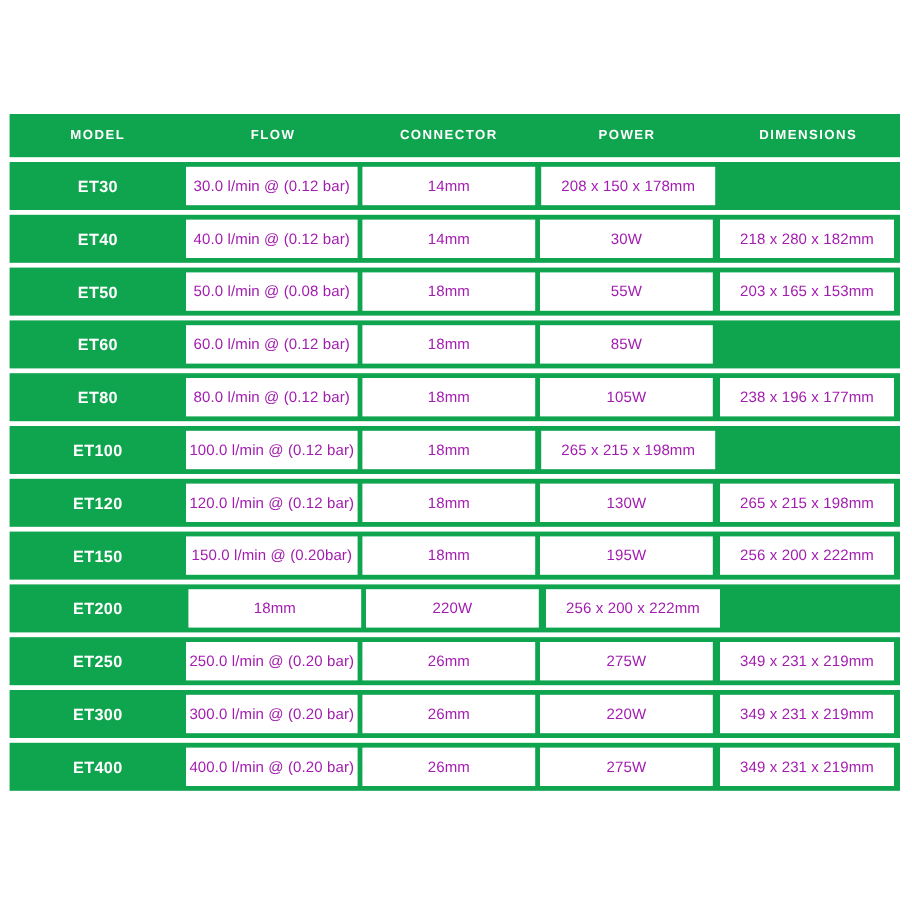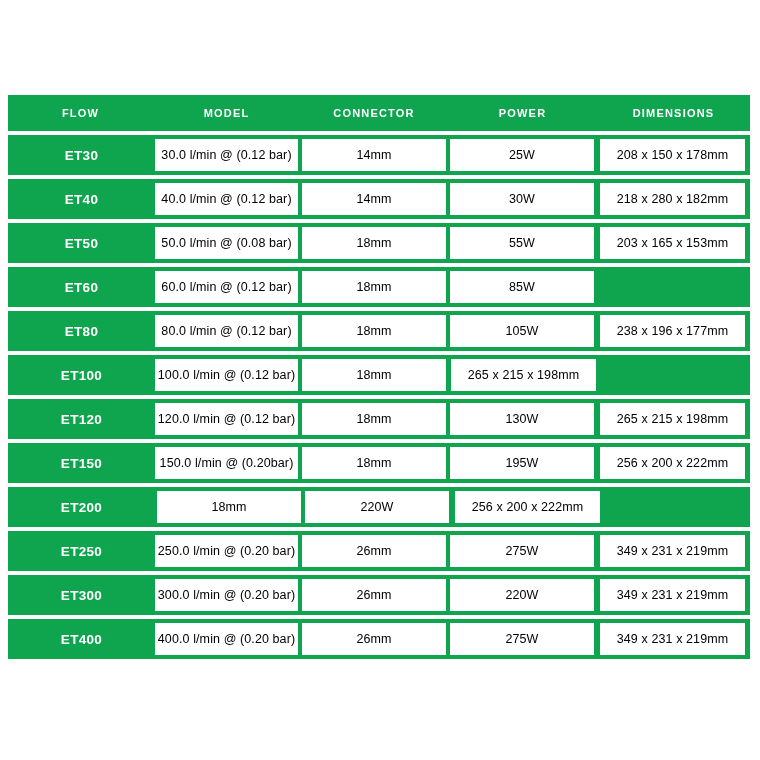--- a/index.html
+++ b/index.html
@@ -63,21 +63,21 @@
     padding: 4px 0;
   }
   .cell {
     background: #ffffff;
     height: 32px;
     width: 100%;
     box-sizing: border-box;
     display: flex;
     align-items: center;
     justify-content: center;
-    color: #000000;
+    color: #a21caf;
     font-size: 12.5px;
     letter-spacing: 0.1px;
     white-space: nowrap;
     overflow: hidden;
   }
 
   
   .col-model     { width: 147px; flex: 0 0 147px; }
   .col-flow      { width: 145px; flex: 0 0 145px; }
   .col-connector { width: 148px; flex: 0 0 148px; }
@@ -88,39 +88,36 @@
   .col-connector.cell-wrap { padding-right: 2px; padding-left: 2px; }
   .col-power.cell-wrap     { padding-right: 3px; padding-left: 2px; }
   .col-dim.cell-wrap       { padding-right: 5px; padding-left: 3px; justify-content: flex-end; }
 </style>
 </head>
 <body>
 
 <div id="spec-table">
 
   <div class="table-header">
+    <div class="th col-model">MODEL</div>
     <div class="th col-flow">FLOW</div>
-    <div class="th col-model">MODEL</div>
     <div class="th col-connector">CONNECTOR</div>
     <div class="th col-power">POWER</div>
     <div class="th col-dim">DIMENSIONS</div>
   </div>
 
   <div id="rows-container">
       <div class="row">
         <div class="cell-model col-model">ET30</div>
         <div class="cell-wrap col-flow">
           <div class="cell">30.0 l/min @ (0.12 bar)</div>
         </div>
         <div class="cell-wrap col-connector">
           <div class="cell">14mm</div>
         </div>
-        <div class="cell-wrap col-power">
-          <div class="cell">25W</div>
-        </div>
         <div class="cell-wrap col-dim">
           <div class="cell">208 x 150 x 178mm</div>
         </div>
       </div>
       <div class="row">
         <div class="cell-model col-model">ET40</div>
         <div class="cell-wrap col-flow">
           <div class="cell">40.0 l/min @ (0.12 bar)</div>
         </div>
         <div class="cell-wrap col-connector">

